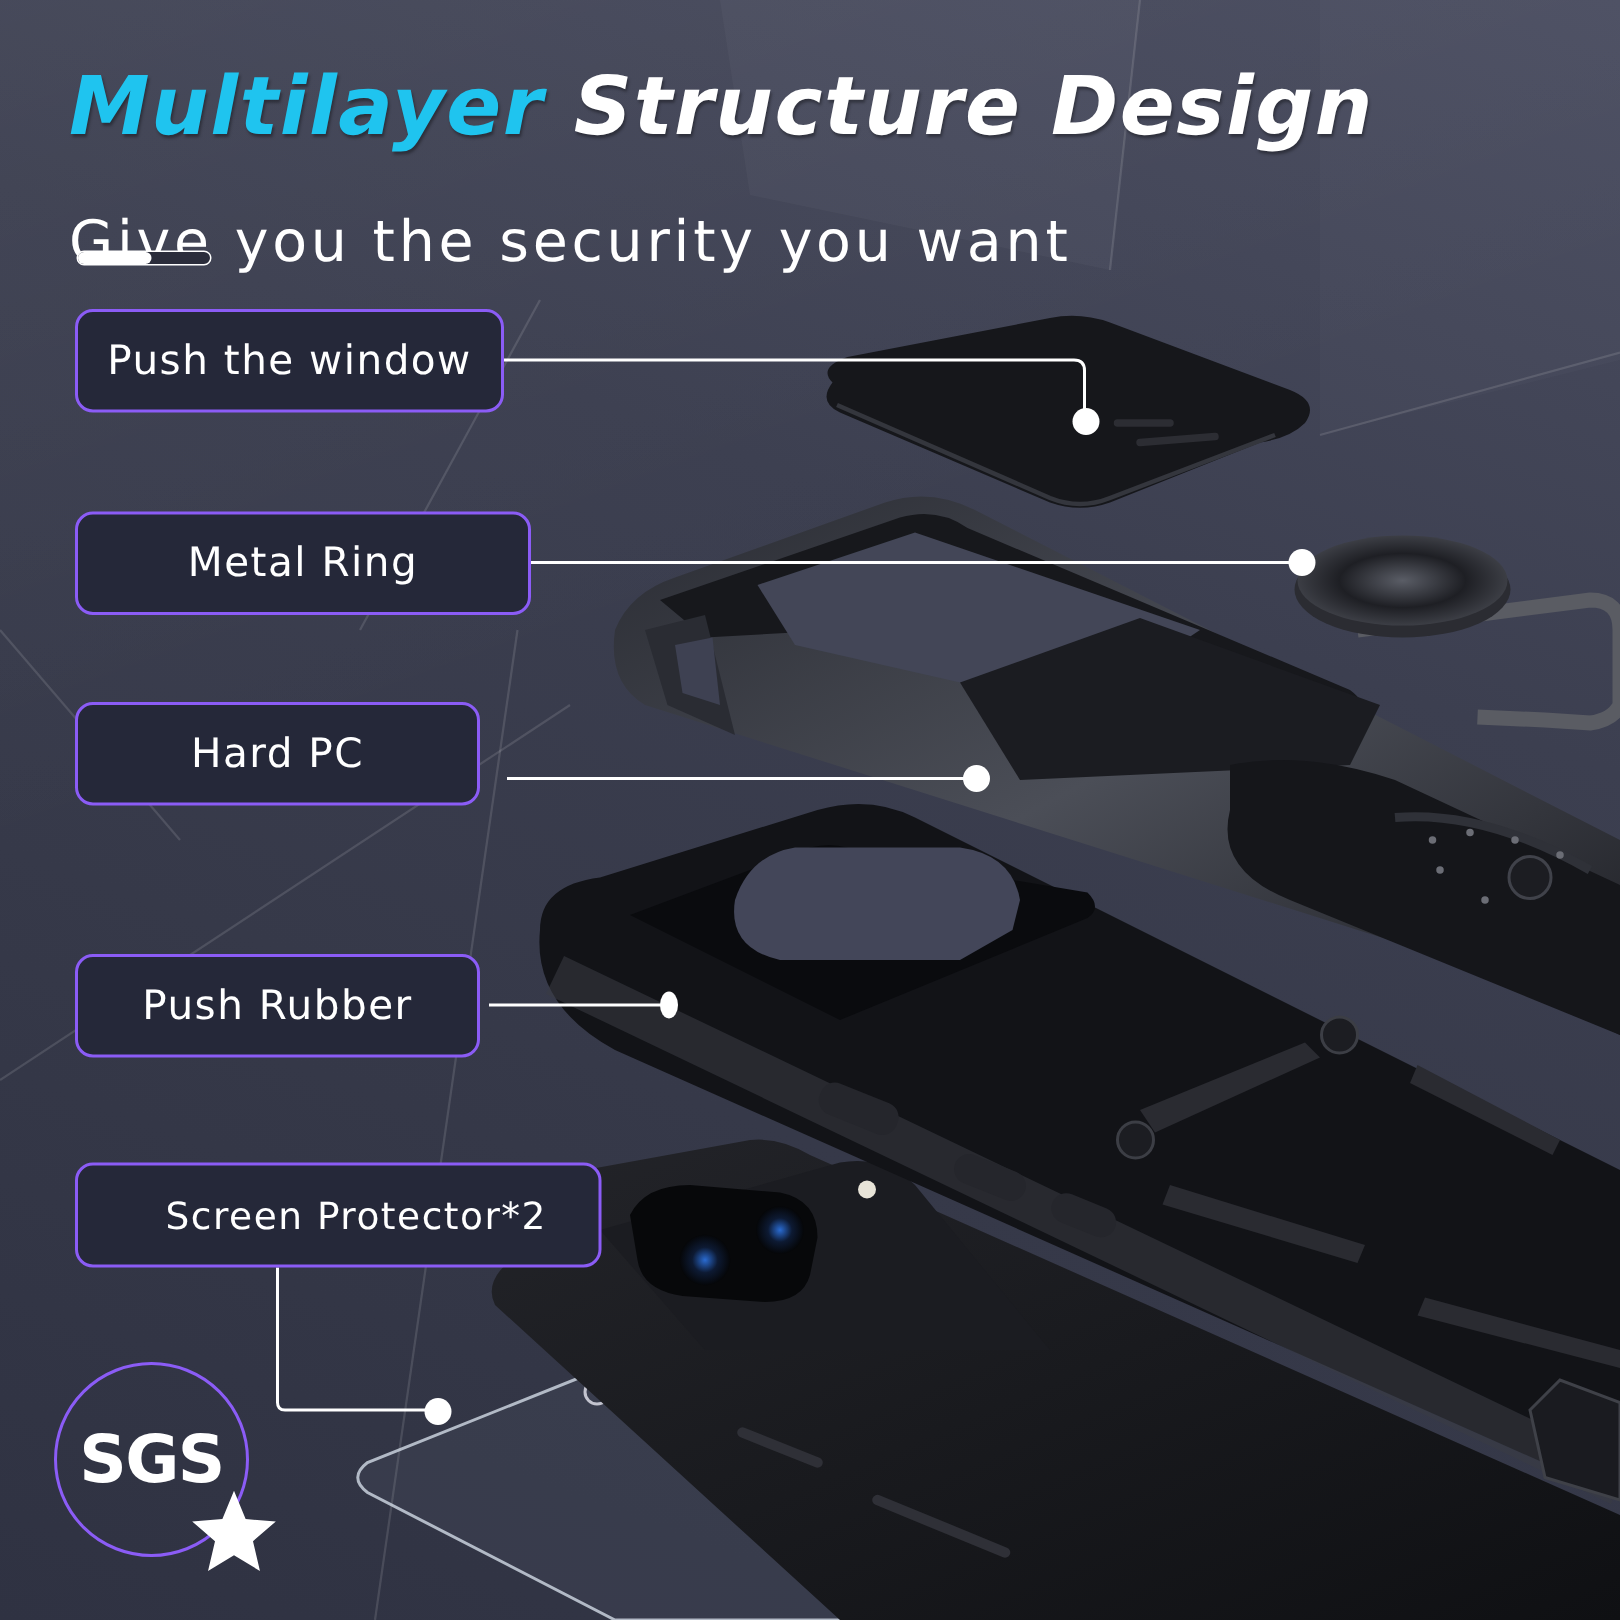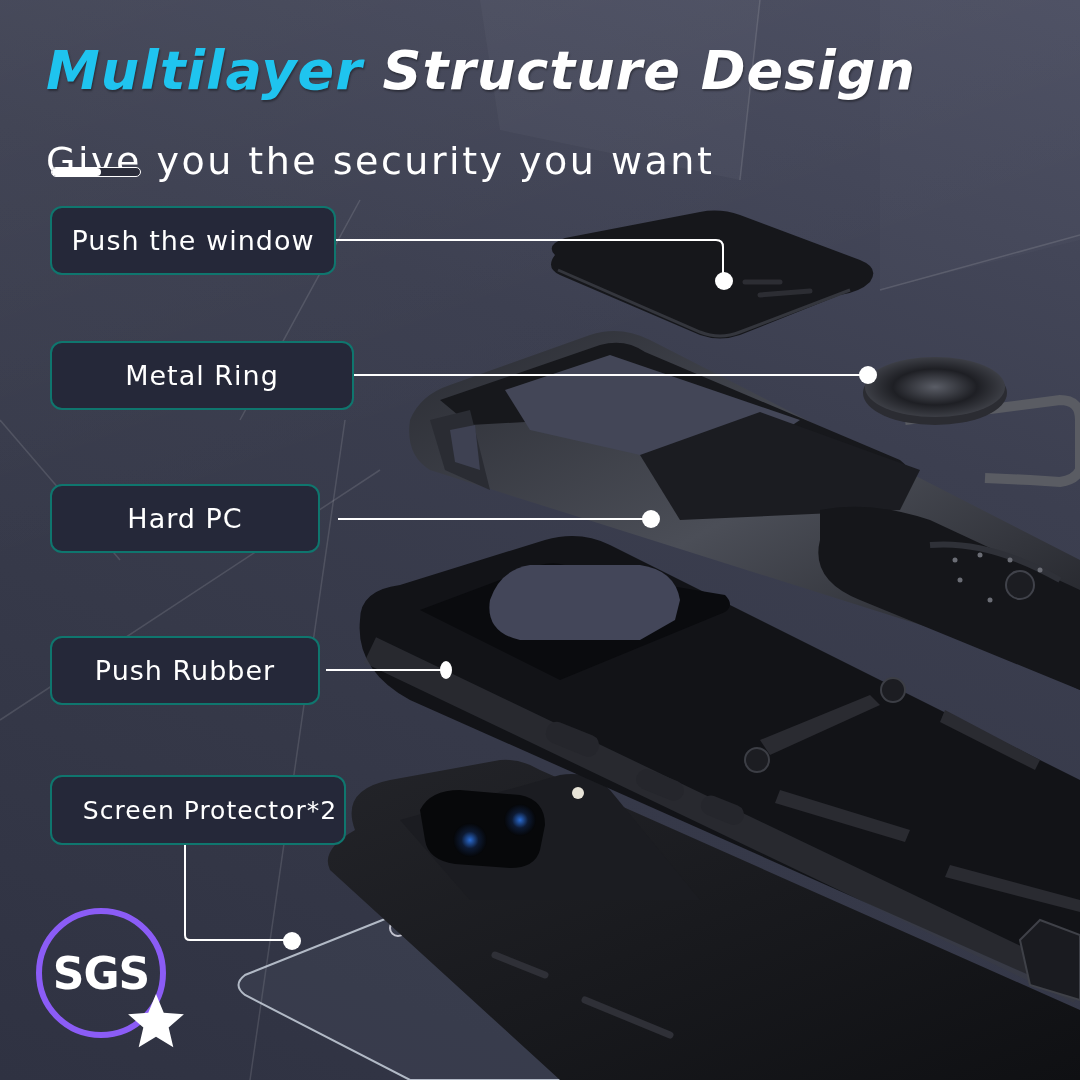--- a/index.html
+++ b/index.html
@@ -29,29 +29,29 @@
     white-space: nowrap;
     margin-top: 32px;
   }
   .progress {
     position: absolute; left: 51px; top: 167px; width: 88px; height: 8px;
     border: 1.5px solid #ffffff; border-radius: 5px; background: #2b2d3b;
   }
   .progress .fill { width: 56%; height: 100%; background: #ffffff; border-radius: 4px; }
   .label {
     position: absolute; box-sizing: border-box;
-    border: 2px solid #0f766e; border-radius: 12px;
+    border: 2px solid #8b5cf6; border-radius: 12px;
     background: #252839;
     color: #ffffff; display: flex; align-items: center; justify-content: center;
     font-size: 27px; letter-spacing: 1px; white-space: nowrap;
   }
   svg.art { position: absolute; inset: 0; }
   .sgs {
     position: absolute; left: 36px; top: 908px; width: 130px; height: 130px;
-    border: 6px solid #8b5cf6; border-radius: 50%; box-sizing: border-box;
+    border: 2px solid #8b5cf6; border-radius: 50%; box-sizing: border-box;
     display: flex; align-items: center; justify-content: center;
     color: #ffffff; font-weight: bold; font-size: 44px; letter-spacing: -1px;
   }
   .star {
     position: absolute; left: 125px; top: 990px; width: 62px; height: 62px;
   }
 </style>
 </head>
 <body>
 
@@ -185,22 +185,22 @@
   <span class="accent">Multilayer</span>
   <span class="rest">Structure Design</span>
 </div>
 <div class="subtitle">Give you the security you want</div>
 <div class="progress">
   <div class="fill"></div>
 </div>
 
 <div class="label" style="left:50px;top:206px;width:286px;height:69px;">Push the window</div>
 <div class="label" style="left:50px;top:341px;width:304px;height:69px;">Metal Ring</div>
-<div class="label" style="left:50px;top:484px;width:270px;height:69px;">Hard PC</div>
+<div class="label" style="left:50px;top:468px;width:270px;height:69px;">Hard PC</div>
 <div class="label" style="left:50px;top:636px;width:270px;height:69px;">Push Rubber</div>
-<div class="label" style="left:50px;top:775px;width:296px;height:70px;font-size:25px;padding-left:24px;">Screen Protector*2</div>
+<div class="label" style="left:50px;top:775px;width:351px;height:70px;font-size:25px;padding-left:24px;">Screen Protector*2</div>
 
 <div class="sgs">
   <span>SGS</span>
 </div>
 <svg class="star" viewBox="0 0 24 24">
   <polygon points="12,1.5 15,8.8 22.8,9.4 16.9,14.5 18.7,22.2 12,18.1 5.3,22.2 7.1,14.5 1.2,9.4 9,8.8" fill="#ffffff"></polygon>
 </svg>
 
 </body></html>

